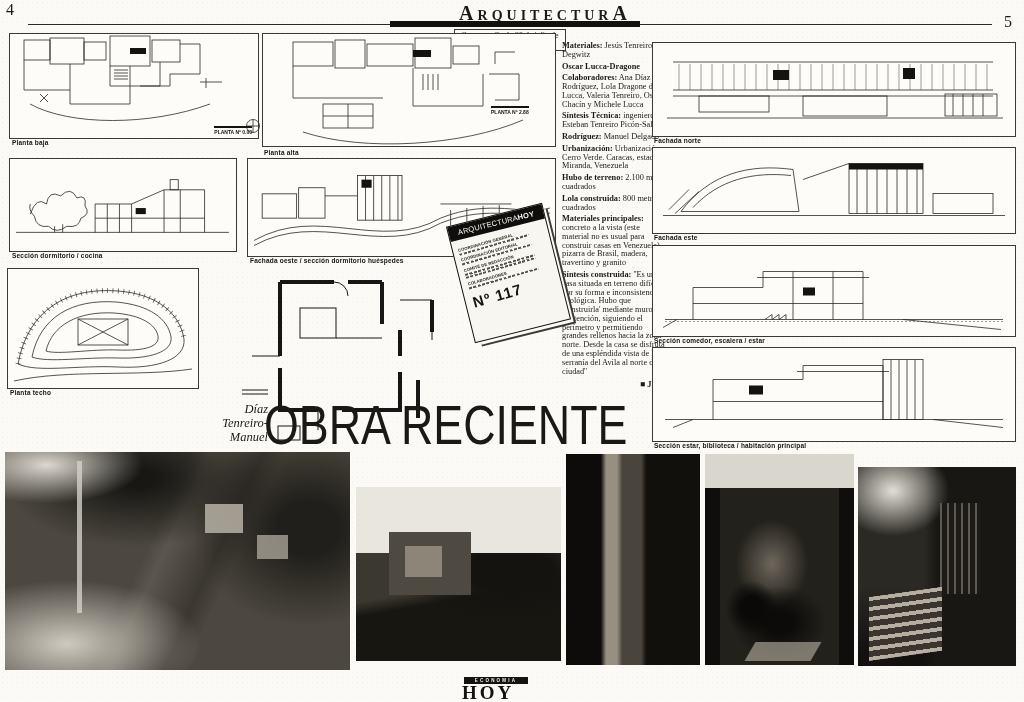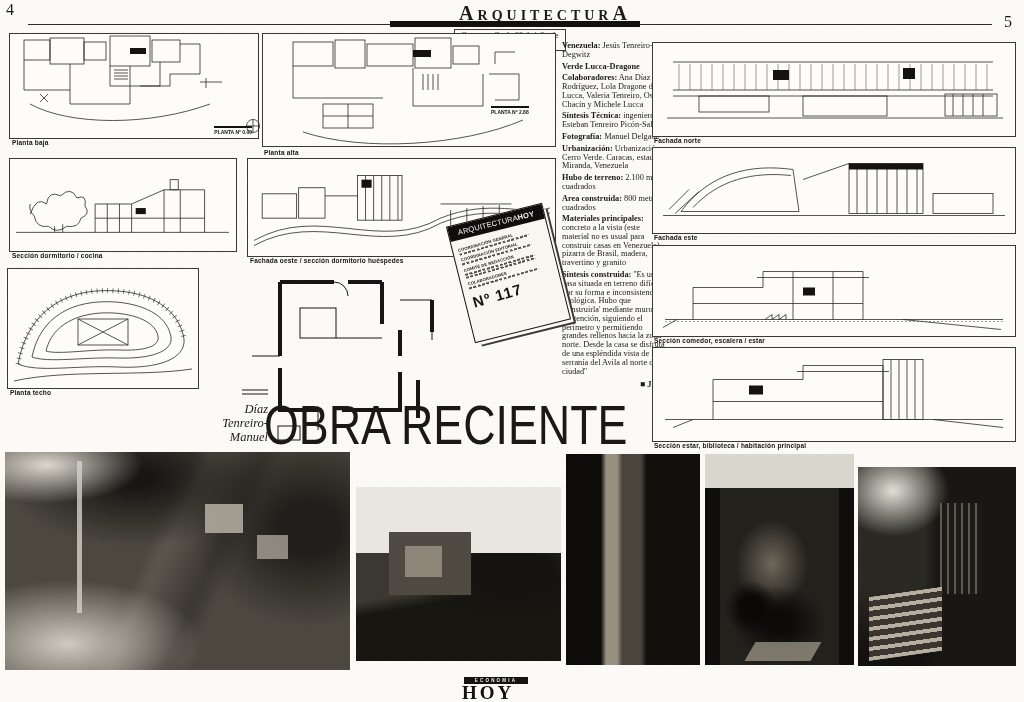--- a/index.html
+++ b/index.html
@@ -233,28 +233,28 @@
       <div class="s-h">COMITÉ DE REDACCIÓN</div>
         <div class="s-line"></div>
         <div class="s-line"></div>
       <div class="s-h">COLABORADORES</div>
         <div class="s-line"></div>
       <div class="s-num">Nº 117</div>
     </div>
   </div>
 
   <div class="credits">
-    <div class="credit"><b>Venezuela:</b><span> Jesús Tenreiro-Degwitz</span></div>
-    <div class="credit"><b>Verde Lucca-Dragone</b><span></span></div>
+    <div class="credit"><b>Materiales:</b><span> Jesús Tenreiro-Degwitz</span></div>
+    <div class="credit"><b>Oscar Lucca-Dragone</b><span></span></div>
     <div class="credit"><b>Colaboradores:</b><span> Ana Díaz Rodríguez, Lola Dragone de Lucca, Valeria Tenreiro, Oscar Chacín y Michele Lucca</span></div>
     <div class="credit"><b>Síntesis Técnica:</b><span> ingeniero Esteban Tenreiro Picón-Salas</span></div>
-    <div class="credit"><b>Fotografía:</b><span> Manuel Delgado</span></div>
+    <div class="credit"><b>Rodríguez:</b><span> Manuel Delgado</span></div>
     <div class="credit"><b>Urbanización:</b><span> Urbanización Cerro Verde. Caracas, estado Miranda, Venezuela</span></div>
     <div class="credit"><b>Hubo de terreno:</b><span> 2.100 metros cuadrados</span></div>
-    <div class="credit"><b>Area construida:</b><span> 800 metros cuadrados</span></div>
+    <div class="credit"><b>Lola construida:</b><span> 800 metros cuadrados</span></div>
     <div class="credit"><b>Materiales principales:</b><span> concreto a la vista (este material no es usual para construir casas en Venezuela), pizarra de Brasil, madera, travertino y granito</span></div>
     <div class="credit"><b>Síntesis construida:</b><span> ''Es una casa situada en terreno difícil por su forma e inconsistencia geológica. Hubo que 'construirla' mediante muros de contención, siguiendo el perímetro y permitiendo grandes rellenos hacia la zona norte. Desde la casa se disfruta de una espléndida vista de la serranía del Avila al norte de la ciudad''</span></div>
     <div class="byline">■ J.T.D.</div>
   </div>
 
   <div class="panel" style="left:652px;top:42px;width:362px;height:93px;">
     <svg viewBox="0 0 362 91">
       <g class="ln">
           <path d="M20,18 H340 M20,46 H340 M20,52 H340 M14,74 H350"></path>
         <rect x="46" y="52" width="70" height="16"></rect>

